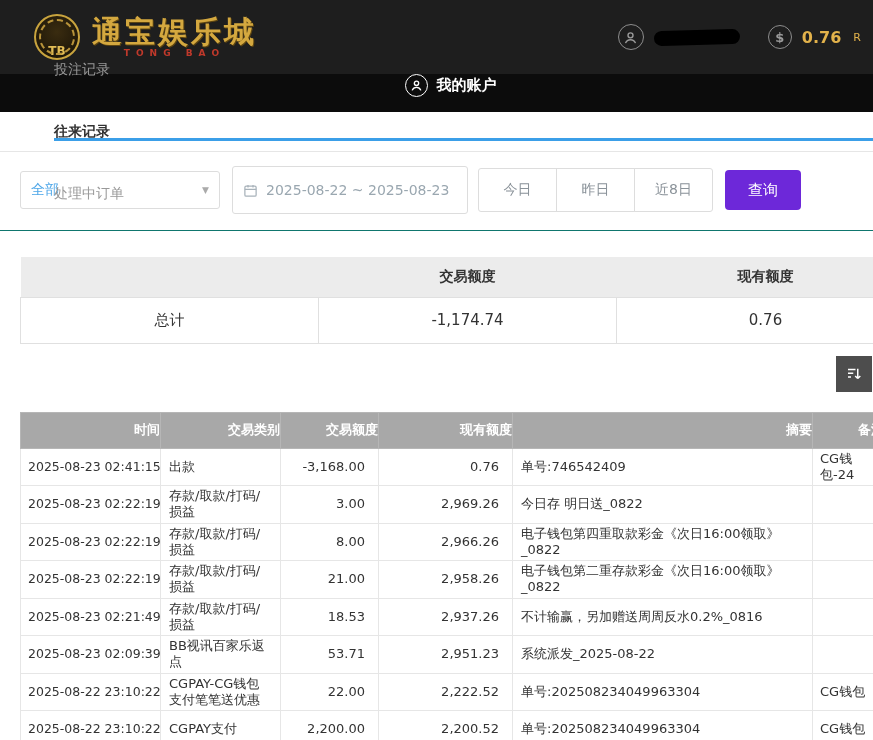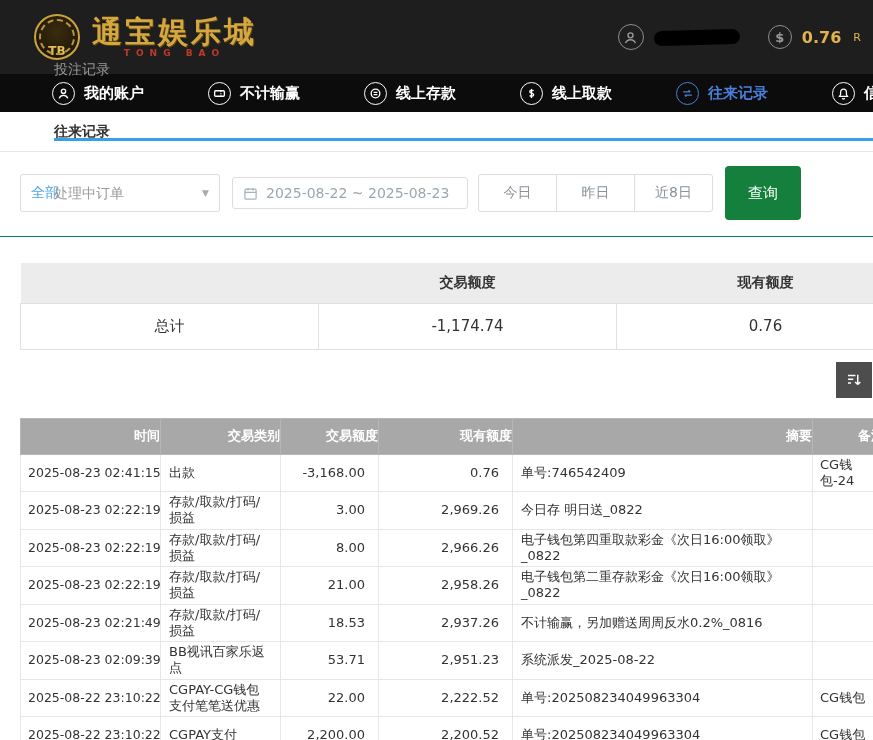--- a/index.html
+++ b/index.html
@@ -24,21 +24,21 @@
   .account { display:flex; align-items:center; gap:10px; padding-right:2px; }
   .circle-ico { width:26px; height:26px; border-radius:50%; border:1.5px solid #8d8d8d;
     display:flex; align-items:center; justify-content:center; color:#9a9a9a; flex:0 0 auto; }
   .redacted { width:86px; height:15px; background:#000; border-radius:8px;
     transform:rotate(-1.5deg); margin-right:18px; }
   .balance-amt { color:#e2b24b; font-size:16px; font-weight:bold; }
   .balance-cur { color:#e2b24b; font-size:11px; margin-left:2px; }
 
   
   .navbar { height:38px; background:#0c0c0c; display:flex; align-items:center;
-    padding-left:52px; gap:64px; white-space:nowrap; overflow:hidden; }
+    padding-left:28px; gap:100px; white-space:nowrap; overflow:hidden;flex-direction:column; }
   .nav-item { display:flex; align-items:center; gap:9px; color:#fff; font-size:15px;
     font-weight:bold; cursor:pointer; flex:0 0 auto; }
   .nav-ico { width:23px; height:23px; border-radius:50%; border:1.5px solid currentColor;
     display:flex; align-items:center; justify-content:center; }
   .nav-item.active { color:#4a7fd9; }
 
   
   .tabs { height:40px; border-bottom:1px solid #e6e6e6; display:flex; align-items:stretch;
     justify-content:center; gap:44px; padding-left:54px;flex-direction:column; }
   .tab { display:flex; align-items:center; font-size:14px; color:#999; cursor:pointer;
@@ -47,30 +47,30 @@
   .tab.active::after { content:""; position:absolute; left:0; right:0; bottom:0; height:3px;
     background:#3b9fe8; }
 
   
   .filters { display:flex; align-items:center; gap:12px; padding:14px 0 16px 20px;
     border-bottom:1px solid #0f766e; }
   .select-box { width:200px; height:38px; border:1px solid #ddd; border-radius:3px;
     display:flex; align-items:center; justify-content:space-between; padding:0 10px;
     font-size:14px; color:#4da6e8; cursor:pointer; background:#fff; }
   .select-box .caret { color:#aaa; font-size:9px; }
-  .date-box { width:236px; height:32px; border:1px solid #ddd; border-radius:3px;
+  .date-box { width:236px; height:48px; border:1px solid #ddd; border-radius:3px;
     display:flex; align-items:center; gap:8px; padding:0 10px; font-size:14px;
     color:#9aa7b0; cursor:pointer; background:#fff; margin-right:-2px; }
   .quick-group { display:flex; }
-  .quick-btn { width:79px; height:38px; background:#fff; border:1px solid #ddd;
+  .quick-btn { width:79px; height:44px; background:#fff; border:1px solid #ddd;
     margin-left:-1px; color:#8a9299; font-size:14px; display:flex; align-items:center;
     justify-content:center; cursor:pointer; }
   .quick-btn:first-child { border-radius:3px 0 0 3px; margin-left:0; }
   .quick-btn:last-child { border-radius:0 3px 3px 0; }
-  .search-btn { width:76px; height:54px; background:#15803d; border:none; border-radius:4px;
+  .search-btn { width:76px; height:40px; background:#6d28d9; border:none; border-radius:4px;
     color:#fff; font-size:15px; cursor:pointer; }
 
   
   .summary-wrap { margin:26px 0 0 20px; width:853px; overflow:hidden; }
   .summary-table { border-collapse:collapse; table-layout:fixed; width:894px; }
   .summary-table th { width:298px; height:40px; background:#ececec; font-size:14px;
     color:#333; font-weight:bold; text-align:center; }
   .summary-table td { width:298px; height:46px; background:#fff; border:1px solid #e0e0e0;
     font-size:15px; color:#333; text-align:center; }
 

